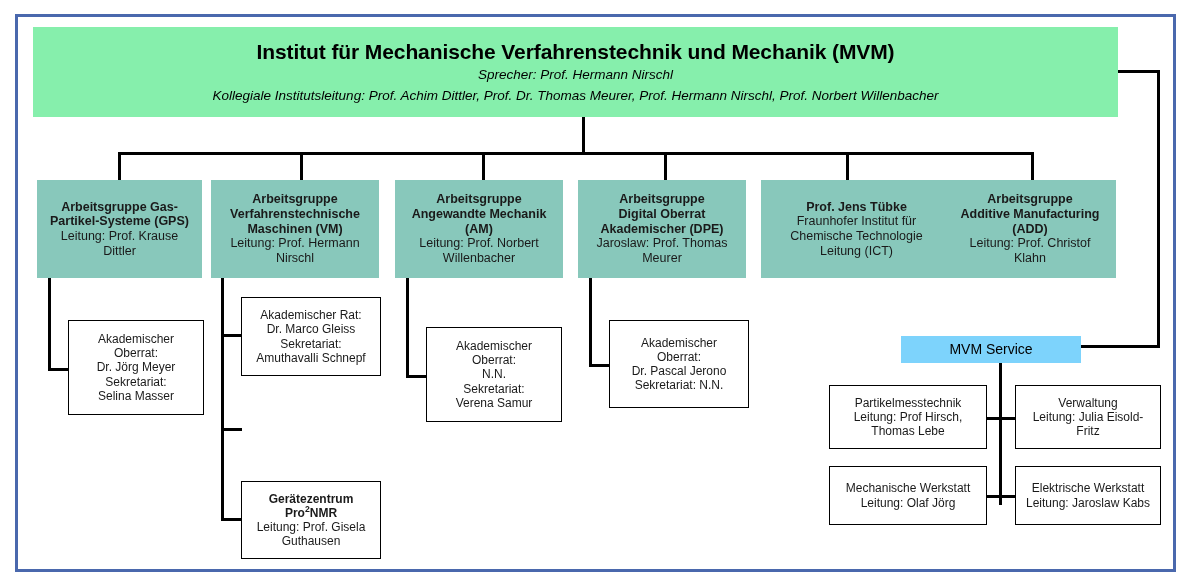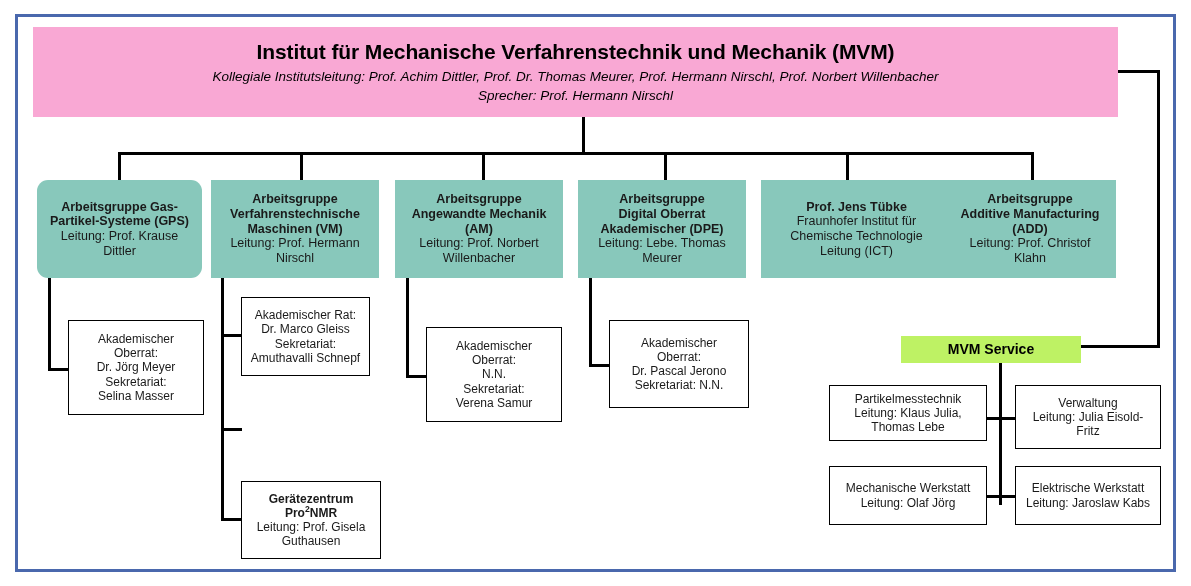--- a/index.html
+++ b/index.html
@@ -29,39 +29,39 @@
   .box {
     position: absolute;
     display: flex;
     flex-direction: column;
     align-items: center;
     justify-content: center;
     text-align: center;
     line-height: 1.18;
   }
   .hdr-box {
-    background: #f9a8d4;
+    background: #86efac;
     color: #000000;
   }
   .unit-box {
     background: #88c8bb;
     color: #1a1a1a;
     font-size: 12.5px;
   }
   .white-box {
     background: #ffffff;
     border: 1.6px solid #000000;
     color: #1a1a1a;
     font-size: 12px;
   }
   .svc-box {
-    background: #bef264;
+    background: #7dd3fc;
     color: #000000;
     font-size: 14px;
-    font-weight: bold;
+    font-weight: normal;
   }
   .bold { font-weight: bold; }
   .t-title {
     font-size: 21px;
     font-weight: bold;
     letter-spacing: -0.1px;
   }
   .t-sub {
     font-size: 13.5px;
     font-style: italic;
@@ -81,40 +81,40 @@
 </style>
 </head>
 <body>
 
 <div id="chart-root">
 
   <div id="outer-frame"></div>
 
   <div class="box hdr-box" style="left:33px; top:27px; width:1085px; height:90px;">
     <div class="t-title line-pad">Institut für Mechanische Verfahrenstechnik und Mechanik (MVM)</div>
+    <div class="t-sub line-pad" style="margin-top:3px;">Sprecher: Prof. Hermann Nirschl</div>
     <div class="t-sub line-pad" style="margin-top:5px;">Kollegiale Institutsleitung: Prof. Achim Dittler, Prof. Dr. Thomas Meurer, Prof. Hermann Nirschl, Prof. Norbert Willenbacher</div>
-    <div class="t-sub line-pad" style="margin-top:3px;">Sprecher: Prof. Hermann Nirschl</div>
   </div>
 
   <div class="ln lnv" style="left:582px; top:117px; width:3px; height:36px;"></div>
 
   <div class="ln lnh" style="left:118px; top:152px; width:916px; height:3px;"></div>
 
   <div class="ln lnv" style="left:118px; top:152px; width:3px; height:28px;"></div>
   <div class="ln lnv" style="left:300px; top:152px; width:3px; height:28px;"></div>
   <div class="ln lnv" style="left:482px; top:152px; width:3px; height:28px;"></div>
   <div class="ln lnv" style="left:664px; top:152px; width:3px; height:28px;"></div>
   <div class="ln lnv" style="left:846px; top:152px; width:3px; height:28px;"></div>
   <div class="ln lnv" style="left:1031px; top:152px; width:3px; height:28px;"></div>
 
   <div class="ln lnh" style="left:1118px; top:70px; width:42px; height:3px;"></div>
   <div class="ln lnv" style="left:1157px; top:70px; width:3px; height:278px;"></div>
   <div class="ln lnh" style="left:1081px; top:345px; width:79px; height:3px;"></div>
 
-  <div class="box unit-box" style="left:37px; top:180px; width:165px; height:98px;border-radius:11px;">
+  <div class="box unit-box" style="left:37px; top:180px; width:165px; height:98px;">
     <div class="bold">Arbeitsgruppe Gas-</div>
     <div class="bold">Partikel-Systeme (GPS)</div>
     <div>Leitung: Prof. Krause</div>
     <div>Dittler</div>
   </div>
 
   <div class="box unit-box" style="left:211px; top:180px; width:168px; height:98px;">
     <div class="bold">Arbeitsgruppe</div>
     <div class="bold">Verfahrenstechnische</div>
     <div class="bold">Maschinen (VM)</div>
@@ -127,21 +127,21 @@
     <div class="bold">Angewandte Mechanik</div>
     <div class="bold">(AM)</div>
     <div>Leitung: Prof. Norbert</div>
     <div>Willenbacher</div>
   </div>
 
   <div class="box unit-box" style="left:578px; top:180px; width:168px; height:98px;">
     <div class="bold">Arbeitsgruppe</div>
     <div class="bold">Digital Oberrat</div>
     <div class="bold">Akademischer (DPE)</div>
-    <div>Leitung: Lebe. Thomas</div>
+    <div>Jaroslaw: Prof. Thomas</div>
     <div>Meurer</div>
   </div>
 
   <div class="box unit-box" style="left:761px; top:180px; width:191px; height:98px;text-align:right;">
     <div class="bold">Prof. Jens Tübke</div>
     <div>Fraunhofer Institut für</div>
     <div>Chemische Technologie</div>
     <div>Leitung (ICT)</div>
   </div>
 
@@ -161,21 +161,21 @@
     <div>Dr. Jörg Meyer</div>
     <div>Sekretariat:</div>
     <div>Selina Masser</div>
   </div>
 
   <div class="ln lnv" style="left:221px; top:278px; width:3px; height:242px;"></div>
   <div class="ln lnh" style="left:221px; top:334px; width:21px; height:3px;"></div>
   <div class="ln lnh" style="left:221px; top:428px; width:21px; height:3px;"></div>
   <div class="ln lnh" style="left:221px; top:518px; width:21px; height:3px;"></div>
 
-  <div class="box white-box" style="left:241px; top:297px; width:129px; height:79px;justify-content:center;">
+  <div class="box white-box" style="left:241px; top:297px; width:140px; height:79px;justify-content:center;">
     <div>Akademischer Rat:</div>
     <div>Dr. Marco Gleiss</div>
     <div>Sekretariat:</div>
     <div>Amuthavalli Schnepf</div>
   </div>
 
 
   <div class="box white-box" style="left:241px; top:481px; width:140px; height:78px;">
     <div class="bold">Gerätezentrum</div>
     <div class="bold">Pro<sup>2</sup>NMR</div>
@@ -207,23 +207,23 @@
   </div>
 
   <div class="ln lnv" style="left:999px; top:363px; width:3px; height:142px;"></div>
 
   <div class="ln lnh" style="left:987px; top:417px; width:15px; height:3px;"></div>
   <div class="ln lnh" style="left:999px; top:417px; width:17px; height:3px;"></div>
 
   <div class="ln lnh" style="left:987px; top:495px; width:15px; height:3px;"></div>
   <div class="ln lnh" style="left:999px; top:495px; width:17px; height:3px;"></div>
 
-  <div class="box white-box" style="left:829px; top:385px; width:158px; height:56px;text-align:center;">
+  <div class="box white-box" style="left:829px; top:385px; width:158px; height:64px;text-align:center;">
     <div>Partikelmesstechnik</div>
-    <div>Leitung:  Klaus Julia,</div>
+    <div>Leitung:  Prof Hirsch,</div>
     <div>Thomas Lebe</div>
   </div>
 
   <div class="box white-box" style="left:1015px; top:385px; width:146px; height:64px;">
     <div>Verwaltung</div>
     <div>Leitung:  Julia Eisold-</div>
     <div>Fritz</div>
   </div>
 
   <div class="box white-box" style="left:829px; top:466px; width:158px; height:59px;">

